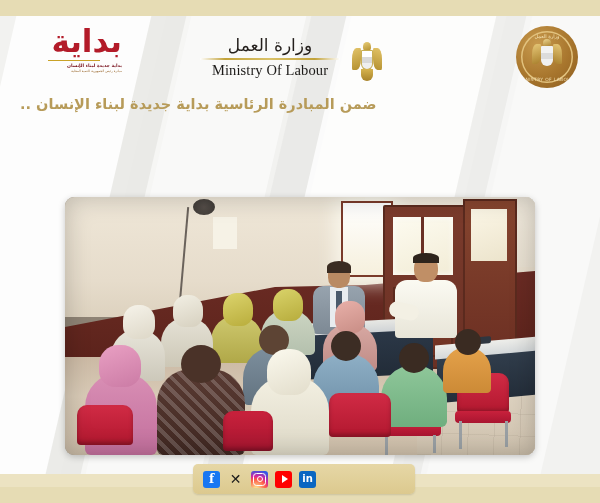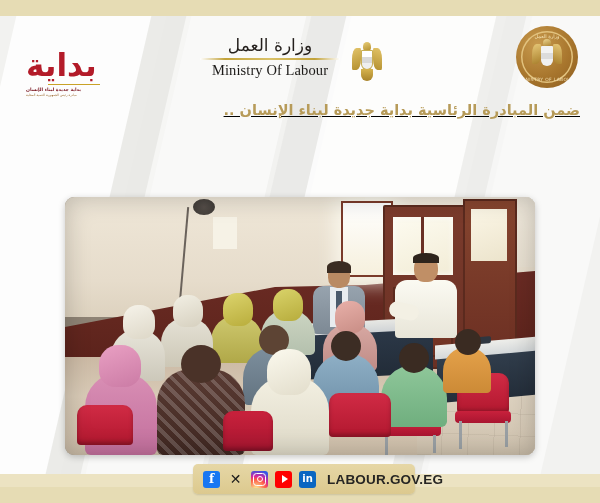--- a/index.html
+++ b/index.html
@@ -64,22 +64,21 @@
     position: absolute;
     left: 0; top: 16px;
     width: 600px; height: 78px;
   }
 
   
   .bidaya {
     position: absolute;
     left: 26px; top: 9px;
     width: 96px;
-    text-align: left;
-    margin-top: 24px;
+    text-align: right;
   }
   .bidaya-mark {
     font-family: "DejaVu Sans", sans-serif;
     font-size: 31px;
     font-weight: bold;
     color: #b31b29;
     line-height: 1.05;
     direction: rtl;
     letter-spacing: -1px;
   }
@@ -196,25 +195,24 @@
   }
   .seal .s-en {
     position:absolute; left:0; right:0; bottom:6px;
     text-align:center; font-size:4.4px; color:#f3e0b0;
     letter-spacing:.4px;
   }
 
   
   .headline {
     position: absolute;
-    left: 20px; top: 100px;
+    left: 20px; top: 94px;
     width: 560px;
-    text-align: right;
+    text-align: left;
     direction: rtl;
-    text-decoration: underline;
   }
   .hl-line1 {
     font-size: 14.5px;
     font-weight: bold;
     color: #b79b59;
     letter-spacing: 0px;
     line-height: 1.45;
   }
   .hl-line2, .hl-line3 {
     font-size: 18.5px;
@@ -609,16 +607,15 @@
     <div class="sicon x">✕</div>
     <div class="sicon ig">
       <div class="ig-ring">
         <div class="ig-dot"></div>
       </div>
     </div>
     <div class="sicon yt">
       <div class="tri"></div>
     </div>
     <div class="sicon li">in</div>
-    <div class="site-url">LABOUR.GOV.EG</div>
   </div>
 
 </div>
 
 </body></html>

